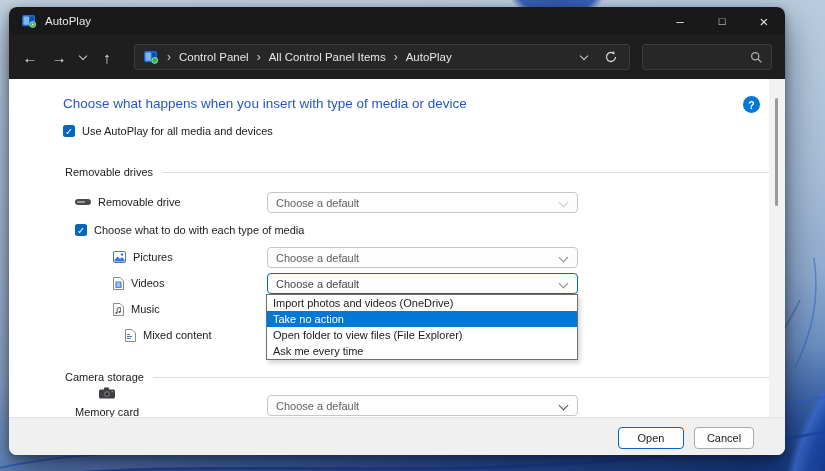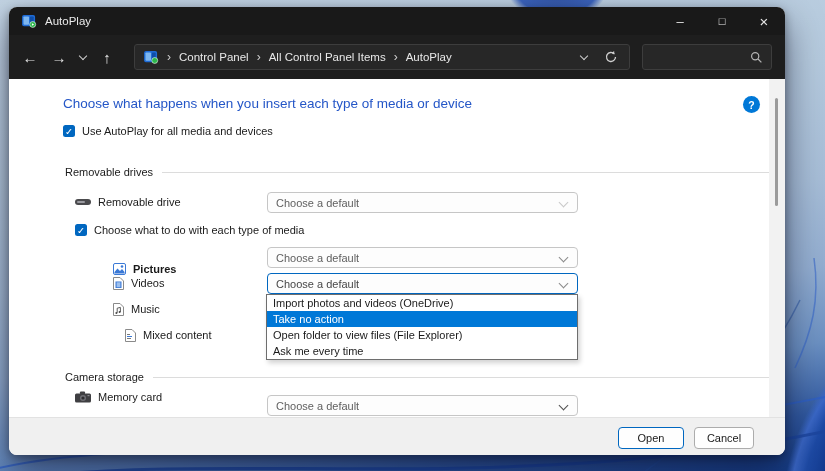--- a/index.html
+++ b/index.html
@@ -124,21 +124,21 @@
       <div class="searchbox">
         <span></span>
         <svg width="13" height="13" viewBox="0 0 13 13">
           <circle cx="5.2" cy="5.2" r="3.6" stroke="#b5b5b5" stroke-width="1.2" fill="none"></circle>
           <line x1="8" y1="8" x2="11.4" y2="11.4" stroke="#b5b5b5" stroke-width="1.2"></line>
         </svg>
       </div>
     </div>
 
     <div class="content">
-      <div class="heading">Choose what happens when you insert each type of media or device</div>
+      <div class="heading">Choose what happens when you insert with type of media or device</div>
       <div class="help">?</div>
 
       <div class="crow" style="left:54px;top:42px;">
         <span class="checkbox">✓</span>
         <span>Use AutoPlay for all media and devices</span>
       </div>
 
       <div class="group" style="left:56px;top:85px;width:704px;">
         <span>Removable drives</span>
         <span class="gline"></span>
@@ -154,21 +154,21 @@
       <div class="dd light" style="left:258px;top:113px;">
         <span>Choose a default</span>
         <span class="ddchev"></span>
       </div>
 
       <div class="crow" style="left:66px;top:141px;">
         <span class="checkbox">✓</span>
         <span>Choose what to do with each type of media</span>
       </div>
 
-      <div class="crow" style="left:104px;top:180px;font-weight:bold;">
+      <div class="crow" style="left:104px;top:168px;">
         <svg class="rowicon" width="13" height="12" viewBox="0 0 13 12">
           <rect x="0.5" y="0.5" width="12" height="11" rx="1.5" fill="#ffffff" stroke="#3b79d6"></rect>
           <path d="M1.5 9 L4.5 5.5 L7 8 L9 6 L11.5 9 L11.5 10.5 L1.5 10.5 Z" fill="#3b79d6"></path>
           <circle cx="9" cy="3.5" r="1.3" fill="#3b79d6"></circle>
         </svg>
         <span>Pictures</span>
       </div>
       <div class="dd" style="left:258px;top:168px;">
         <span>Choose a default</span>
         <span class="ddchev"></span>
@@ -212,21 +212,21 @@
           <rect x="2" y="9" width="4" height="1" fill="#7a7a7a"></rect>
         </svg>
         <span>Mixed content</span>
       </div>
 
       <div class="group" style="left:56px;top:290px;width:704px;">
         <span>Camera storage</span>
         <span class="gline"></span>
       </div>
 
-      <div class="crow" style="left:66px;top:308px;">
+      <div class="crow" style="left:66px;top:308px;flex-direction:column;">
         <svg class="rowicon" width="16" height="12" viewBox="0 0 16 12">
           <rect x="0" y="2.5" width="16" height="9" rx="1.5" fill="#3f3f42"></rect>
           <rect x="5" y="0.5" width="5" height="2.8" rx="0.8" fill="#3f3f42"></rect>
           <circle cx="8" cy="7" r="3" fill="#6e6e74"></circle>
           <circle cx="8" cy="7" r="1.6" fill="#2b2b2e"></circle>
           <rect x="12.5" y="4" width="2" height="1.2" fill="#8a8a90"></rect>
         </svg>
         <span>Memory card</span>
       </div>
       <div class="dd dark" style="left:258px;top:316px;">

